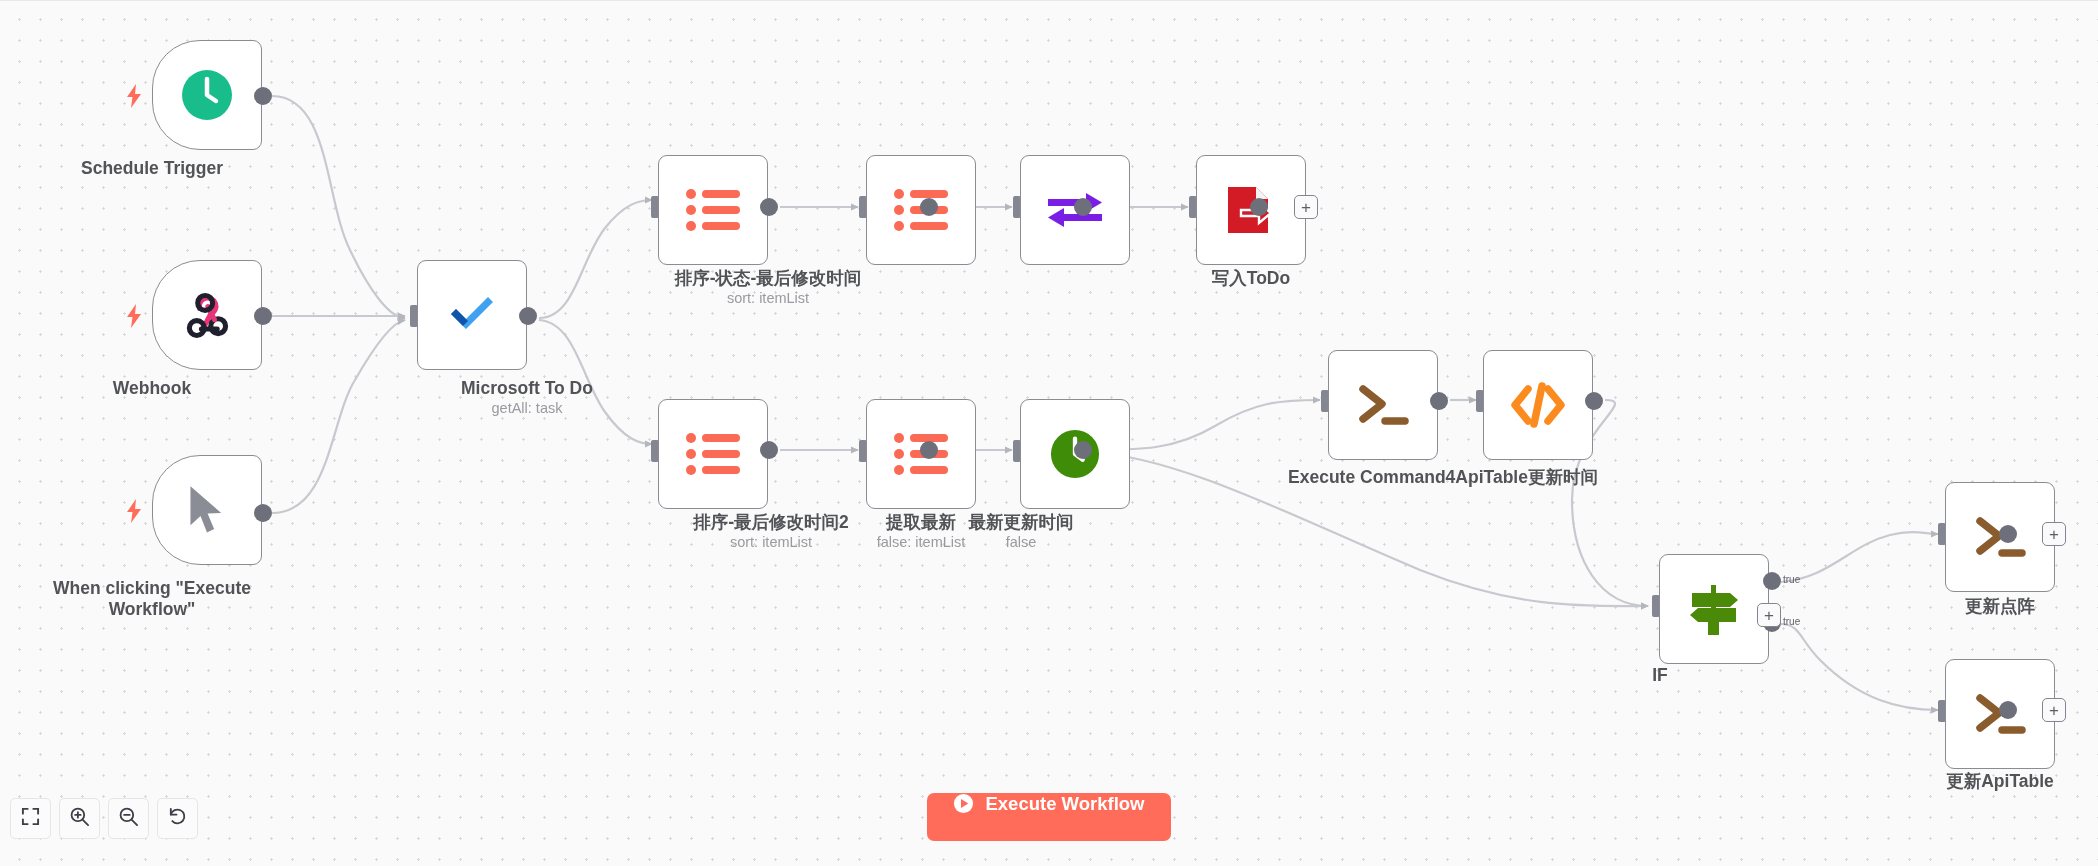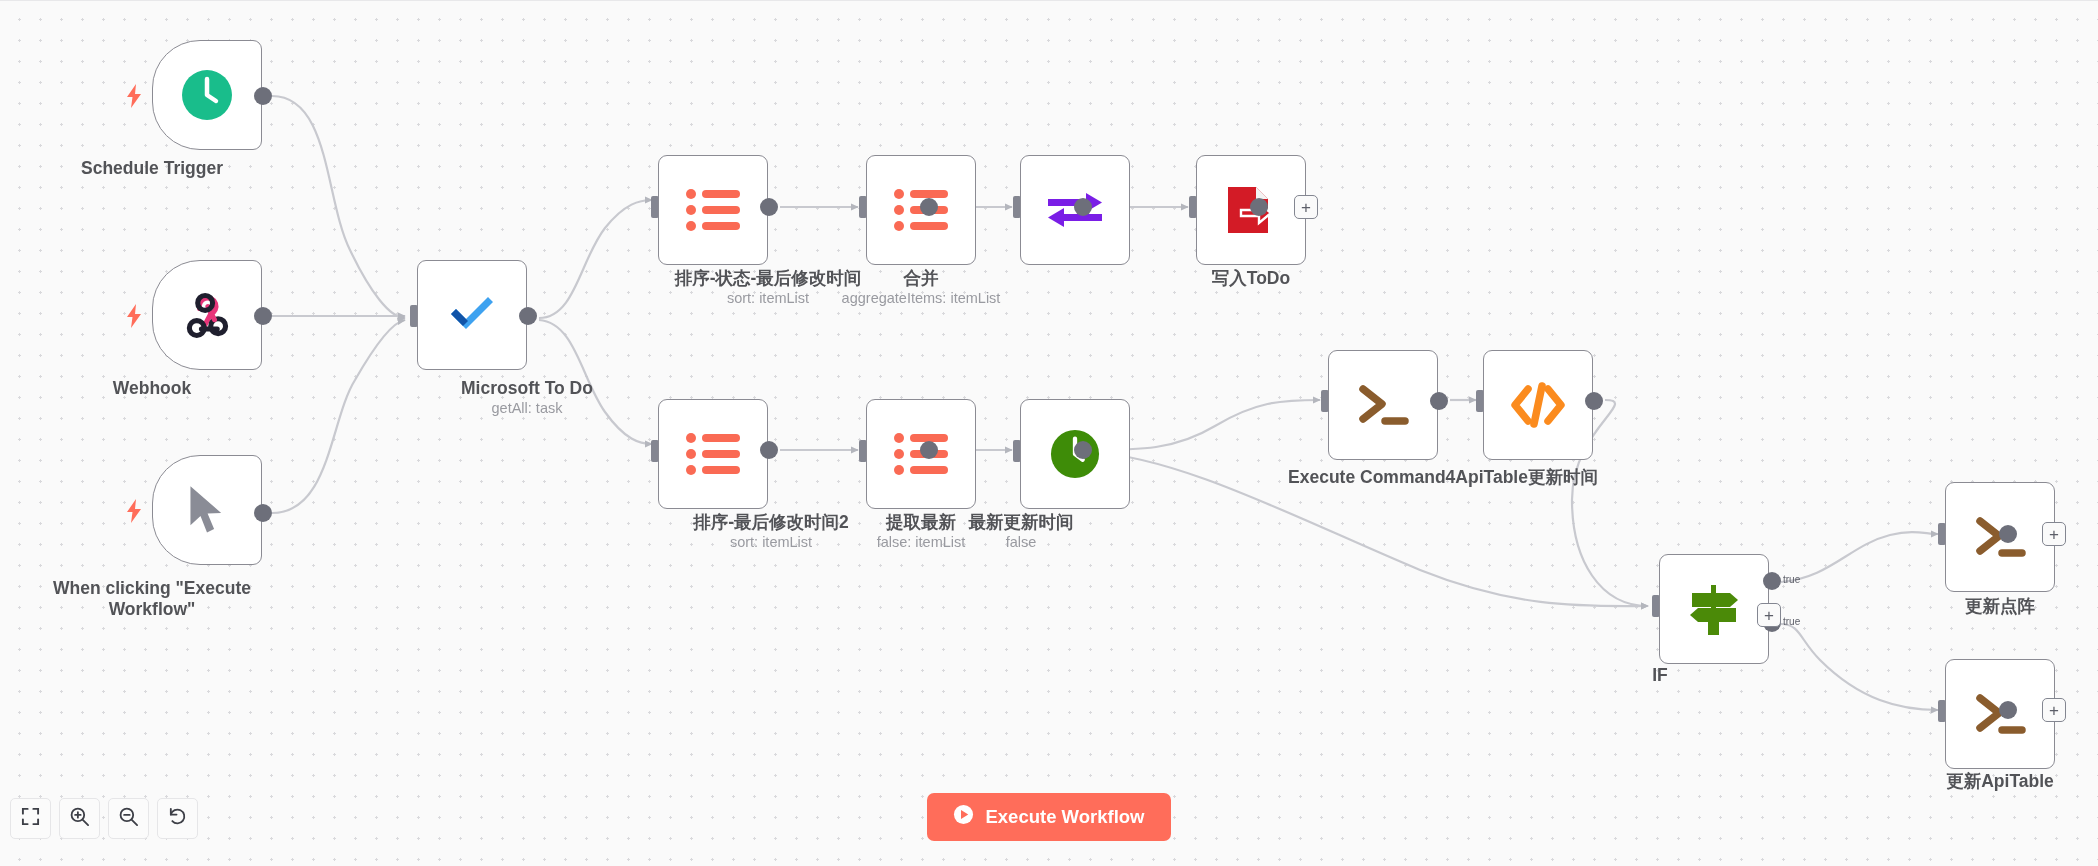--- a/index.html
+++ b/index.html
@@ -132,21 +132,21 @@
   }
   #execute-workflow-button {
     pointer-events: auto;
     background: #ff6d5a;
     color: #fff;
     border: none;
     border-radius: 7px;
     height: 48px;
     padding: 0 26px;
     display: flex;
-    align-items: center;
+    align-items: flex-start;
     gap: 11px;
     font-size: 18.5px;
     font-weight: 700;
     font-family: "Liberation Sans", "DejaVu Sans", sans-serif;
     cursor: pointer;
   }
   .hr-top {
     position: absolute;
     left: 0; right: 0; top: 0;
     height: 1px;
@@ -314,24 +314,20 @@
             <rect x="17" y="4" width="38" height="8" rx="4"></rect>
           <circle cx="6" cy="24" r="5"></circle>
             <rect x="17" y="20" width="38" height="8" rx="4"></rect>
           <circle cx="6" cy="40" r="5"></circle>
             <rect x="17" y="36" width="38" height="8" rx="4"></rect>
         </g>
       </svg>
     </span>
   </div>
   <div class="ep-out" style="left:920px; top:198px;"></div>
-  <div class="caption" style="left:771px; top:268px;">
-    <div class="title">合并</div>
-    <div class="subtitle">aggregateItems: itemList</div>
-  </div>
 
   <div class="ep-in" style="left:1013px; top:196px;"></div>
   <div class="node" style="left:1020px; top:155px;">
     <span class="node-icon">
       <svg width="58" height="44" viewBox="0 0 58 44">
         <g fill="#7a1ee6">
           <rect x="2" y="11" width="44" height="7"></rect>
           <path d="M40 5 L56 14.5 L40 24 z"></path>
           <rect x="12" y="26" width="44" height="7"></rect>
           <path d="M18 20 L2 29.5 L18 39 z"></path>

